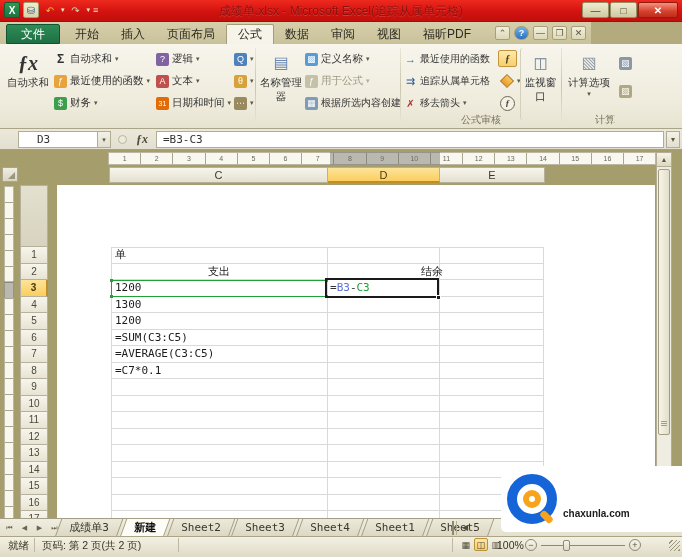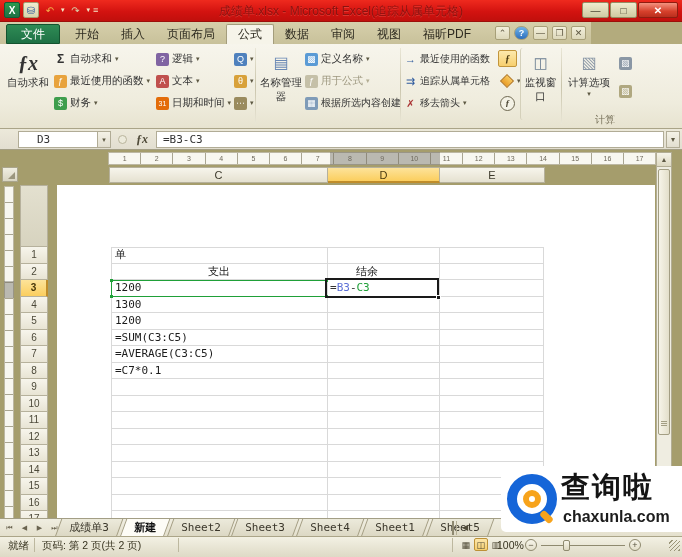--- a/index.html
+++ b/index.html
@@ -141,21 +141,21 @@
     background:repeating-linear-gradient(135deg,transparent 0,transparent 2px,#9b9679 2px,#9b9679 3px); }
 
   
   .watermark { position:absolute; left:501px; top:466px; width:181px; height:66px; background:#fff; border-radius:5px 0 0 5px; z-index:50; }
   .wmlogo { position:absolute; left:6px; top:8px; width:50px; height:50px; }
   .wmring { position:absolute; left:0; top:0; width:50px; height:50px; border:10px solid #1565d8; border-radius:25px; }
   .wmlens { position:absolute; left:16px; top:16px; width:18px; height:18px; border:6px solid #f7a31b; border-radius:15px; background:#fff; }
   .wmhandle { position:absolute; left:36px; top:36px; width:7px; height:14px; background:#f7a31b; border-radius:3px; transform:rotate(-45deg); }
   .wmbrand { position:absolute; left:60px; top:2px; width:118px; font-family:"Liberation Serif",serif; font-size:29px; font-weight:bold;
     color:#141414; letter-spacing:2px; white-space:nowrap; }
-  .wmsite { position:absolute; left:62px; top:42px; font-size:16px; color:#1c1c1c; font-weight:bold; }
+  .wmsite { position:absolute; left:62px; top:42px; font-size:10px; color:#1c1c1c; font-weight:bold; }
 </style>
 </head>
 <body>
 
 <div id="win">
 
   <div class="titlebar">
     <div class="qat">
       <span class="qicon xlicon">X</span>
       <span class="qicon qbtn" style="color:#2d5a9e;">⛁</span>
@@ -293,20 +293,21 @@
       </div>
       <div class="sbtn" style="left:98px;top:50px;">
         <span class="circfx">
             <span class="fxg">ƒ</span>
           </span>
       </div>
       <div class="bigbtn" style="left:118px;width:40px;height:72px;border-left:1px solid #d4d0ba;">
         <span class="bicon" style="font-size:15px;color:#6a7d91;">◫</span>
         <span>监视窗口</span>
       </div>
+      <div class="glabel">公式审核</div>
     </div>
     <div class="gsep" style="left:561px;"></div>
 
     <div class="rgroup" style="left:563px;width:84px;">
       <div class="bigbtn" style="left:2px;width:48px;height:72px;">
         <span class="bicon" style="font-size:16px;color:#8a97a5;">▧</span>
         <span>计算选项</span>
         <span class="dar">▾</span>
       </div>
       <div class="sbtn" style="left:56px;top:10px;">
@@ -400,21 +401,21 @@
           <div class="grow" style="top: 309.5px;"></div>
           <div class="grow" style="top: 326px;"></div>
           <div class="gline-v" style="left: 54px;"></div>
           <div class="gline-v" style="left: 270px;"></div>
           <div class="gline-v" style="left: 382px;"></div>
           <div class="gline-v" style="left: 486px;"></div>
         </div>
       <div id="cells">
           <div class="cell" style="top: 62px; left: 58px;">单</div>
           <div class="cell" style="top: 78.5px; left: 54px; width: 216px; text-align: center;">支出</div>
-          <div class="cell" style="top: 78.5px; left: 254px; width: 112px; text-align: center;">结余</div>
+          <div class="cell" style="top: 78.5px; left: 274px; width: 112px; text-align: right;">结余</div>
           <div class="cell" style="top: 95px; left: 58px;">1200</div>
           <div class="cell" style="top: 111.5px; left: 58px;">1300</div>
           <div class="cell" style="top: 128px; left: 58px;">1200</div>
           <div class="cell" style="top: 144.5px; left: 58px;">=SUM(C3:C5)</div>
           <div class="cell" style="top: 161px; left: 58px;">=AVERAGE(C3:C5)</div>
           <div class="cell" style="top: 177.5px; left: 58px;">=C7*0.1</div>
         </div>
       <div class="refbox">
         <span class="refdot" style="left:-2px;top:-2px;"></span>
           <span class="refdot" style="right:-2px;top:-2px;"></span>
@@ -484,17 +485,16 @@
     <div class="zctl" style="left:629px;">+</div>
     <div class="grip"></div>
   </div>
 
   <div class="watermark">
     <div class="wmlogo">
       <div class="wmring"></div>
       <div class="wmlens"></div>
       <div class="wmhandle"></div>
     </div>
-    <div class="wmbrand">查询啦</div>
     <div class="wmsite">chaxunla.com</div>
   </div>
 
 </div>
 
 </body></html>

